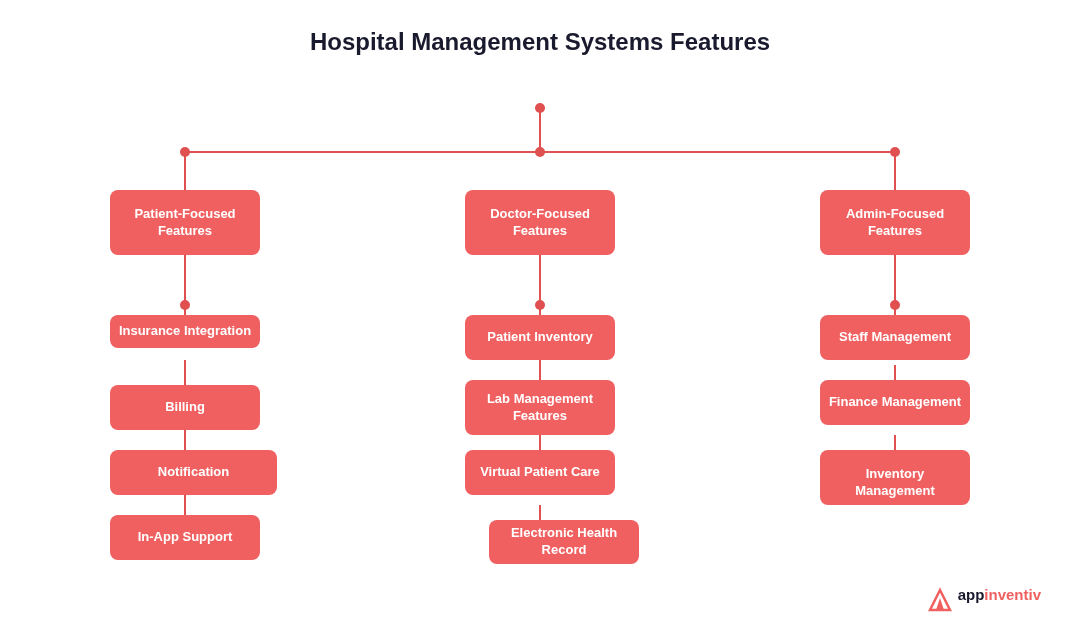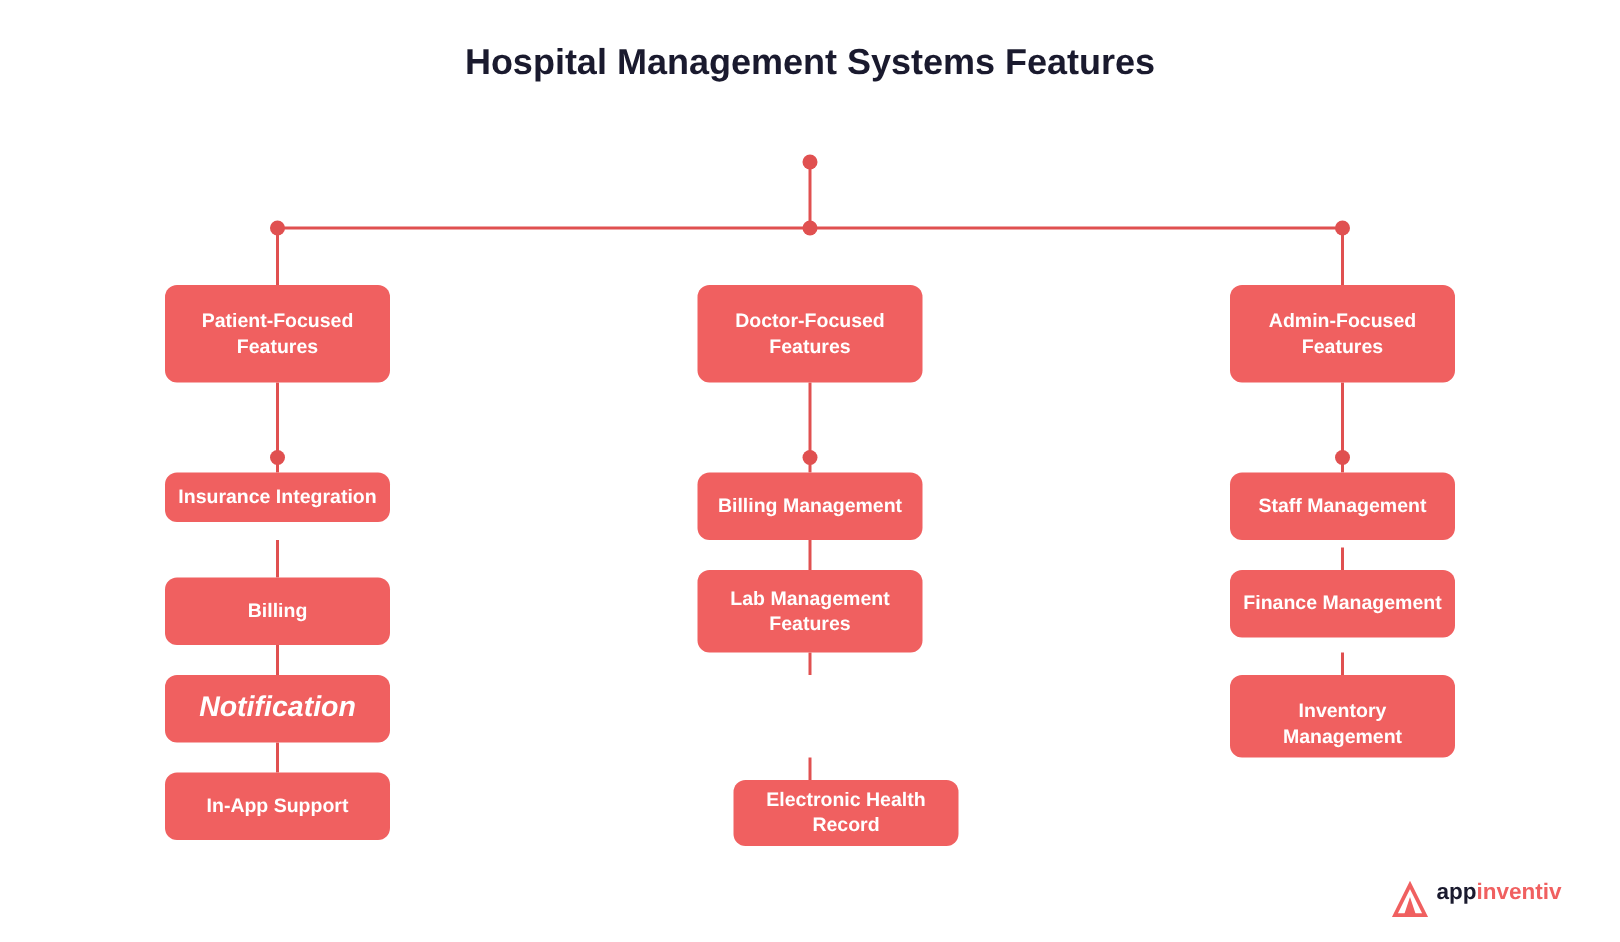--- a/index.html
+++ b/index.html
@@ -138,33 +138,36 @@
     <span style="white-space:pre-line;">Admin-Focused
 Features</span>
   </div>
 
   <div class="node" style="left:110px; top:225px; width:150px; height:33px; font-size:13px;">
     <span>Insurance Integration</span>
   </div>
   <div class="node" style="left:110px; top:295px; width:150px; height:45px; font-size:13px;">
     <span>Billing</span>
   </div>
-  <div class="node" style="left:110px; top:360px; width:150px; height:45px; font-size:19px;font-style:italic;">
+  <div class="node" style="left:110px; top:360px; width:167px; height:45px; font-size:13px;">
     <span>Notification</span>
   </div>
   <div class="node" style="left:110px; top:425px; width:150px; height:45px; font-size:13px;">
     <span>In-App Support</span>
   </div>
 
   <div class="node" style="left:465px; top:225px; width:150px; height:45px; font-size:13px;">
-    <span>Billing Management</span>
+    <span>Patient Inventory</span>
   </div>
   <div class="node" style="left:465px; top:290px; width:150px; height:55px; font-size:13px;">
     <span style="white-space:pre-line;">Lab Management
 Features</span>
+  </div>
+  <div class="node" style="left:465px; top:360px; width:150px; height:45px; font-size:13px;">
+    <span>Virtual Patient Care</span>
   </div>
   <div class="node" style="left:489px; top:430px; width:150px; height:44px; font-size:13px;">
     <span style="white-space:pre-line;">Electronic Health
 Record</span>
   </div>
 
   <div class="node" style="left:820px; top:225px; width:150px; height:45px; font-size:13px;justify-content:center;">
     <span>Staff Management</span>
   </div>
   <div class="node" style="left:820px; top:290px; width:150px; height:45px; font-size:13px;">

